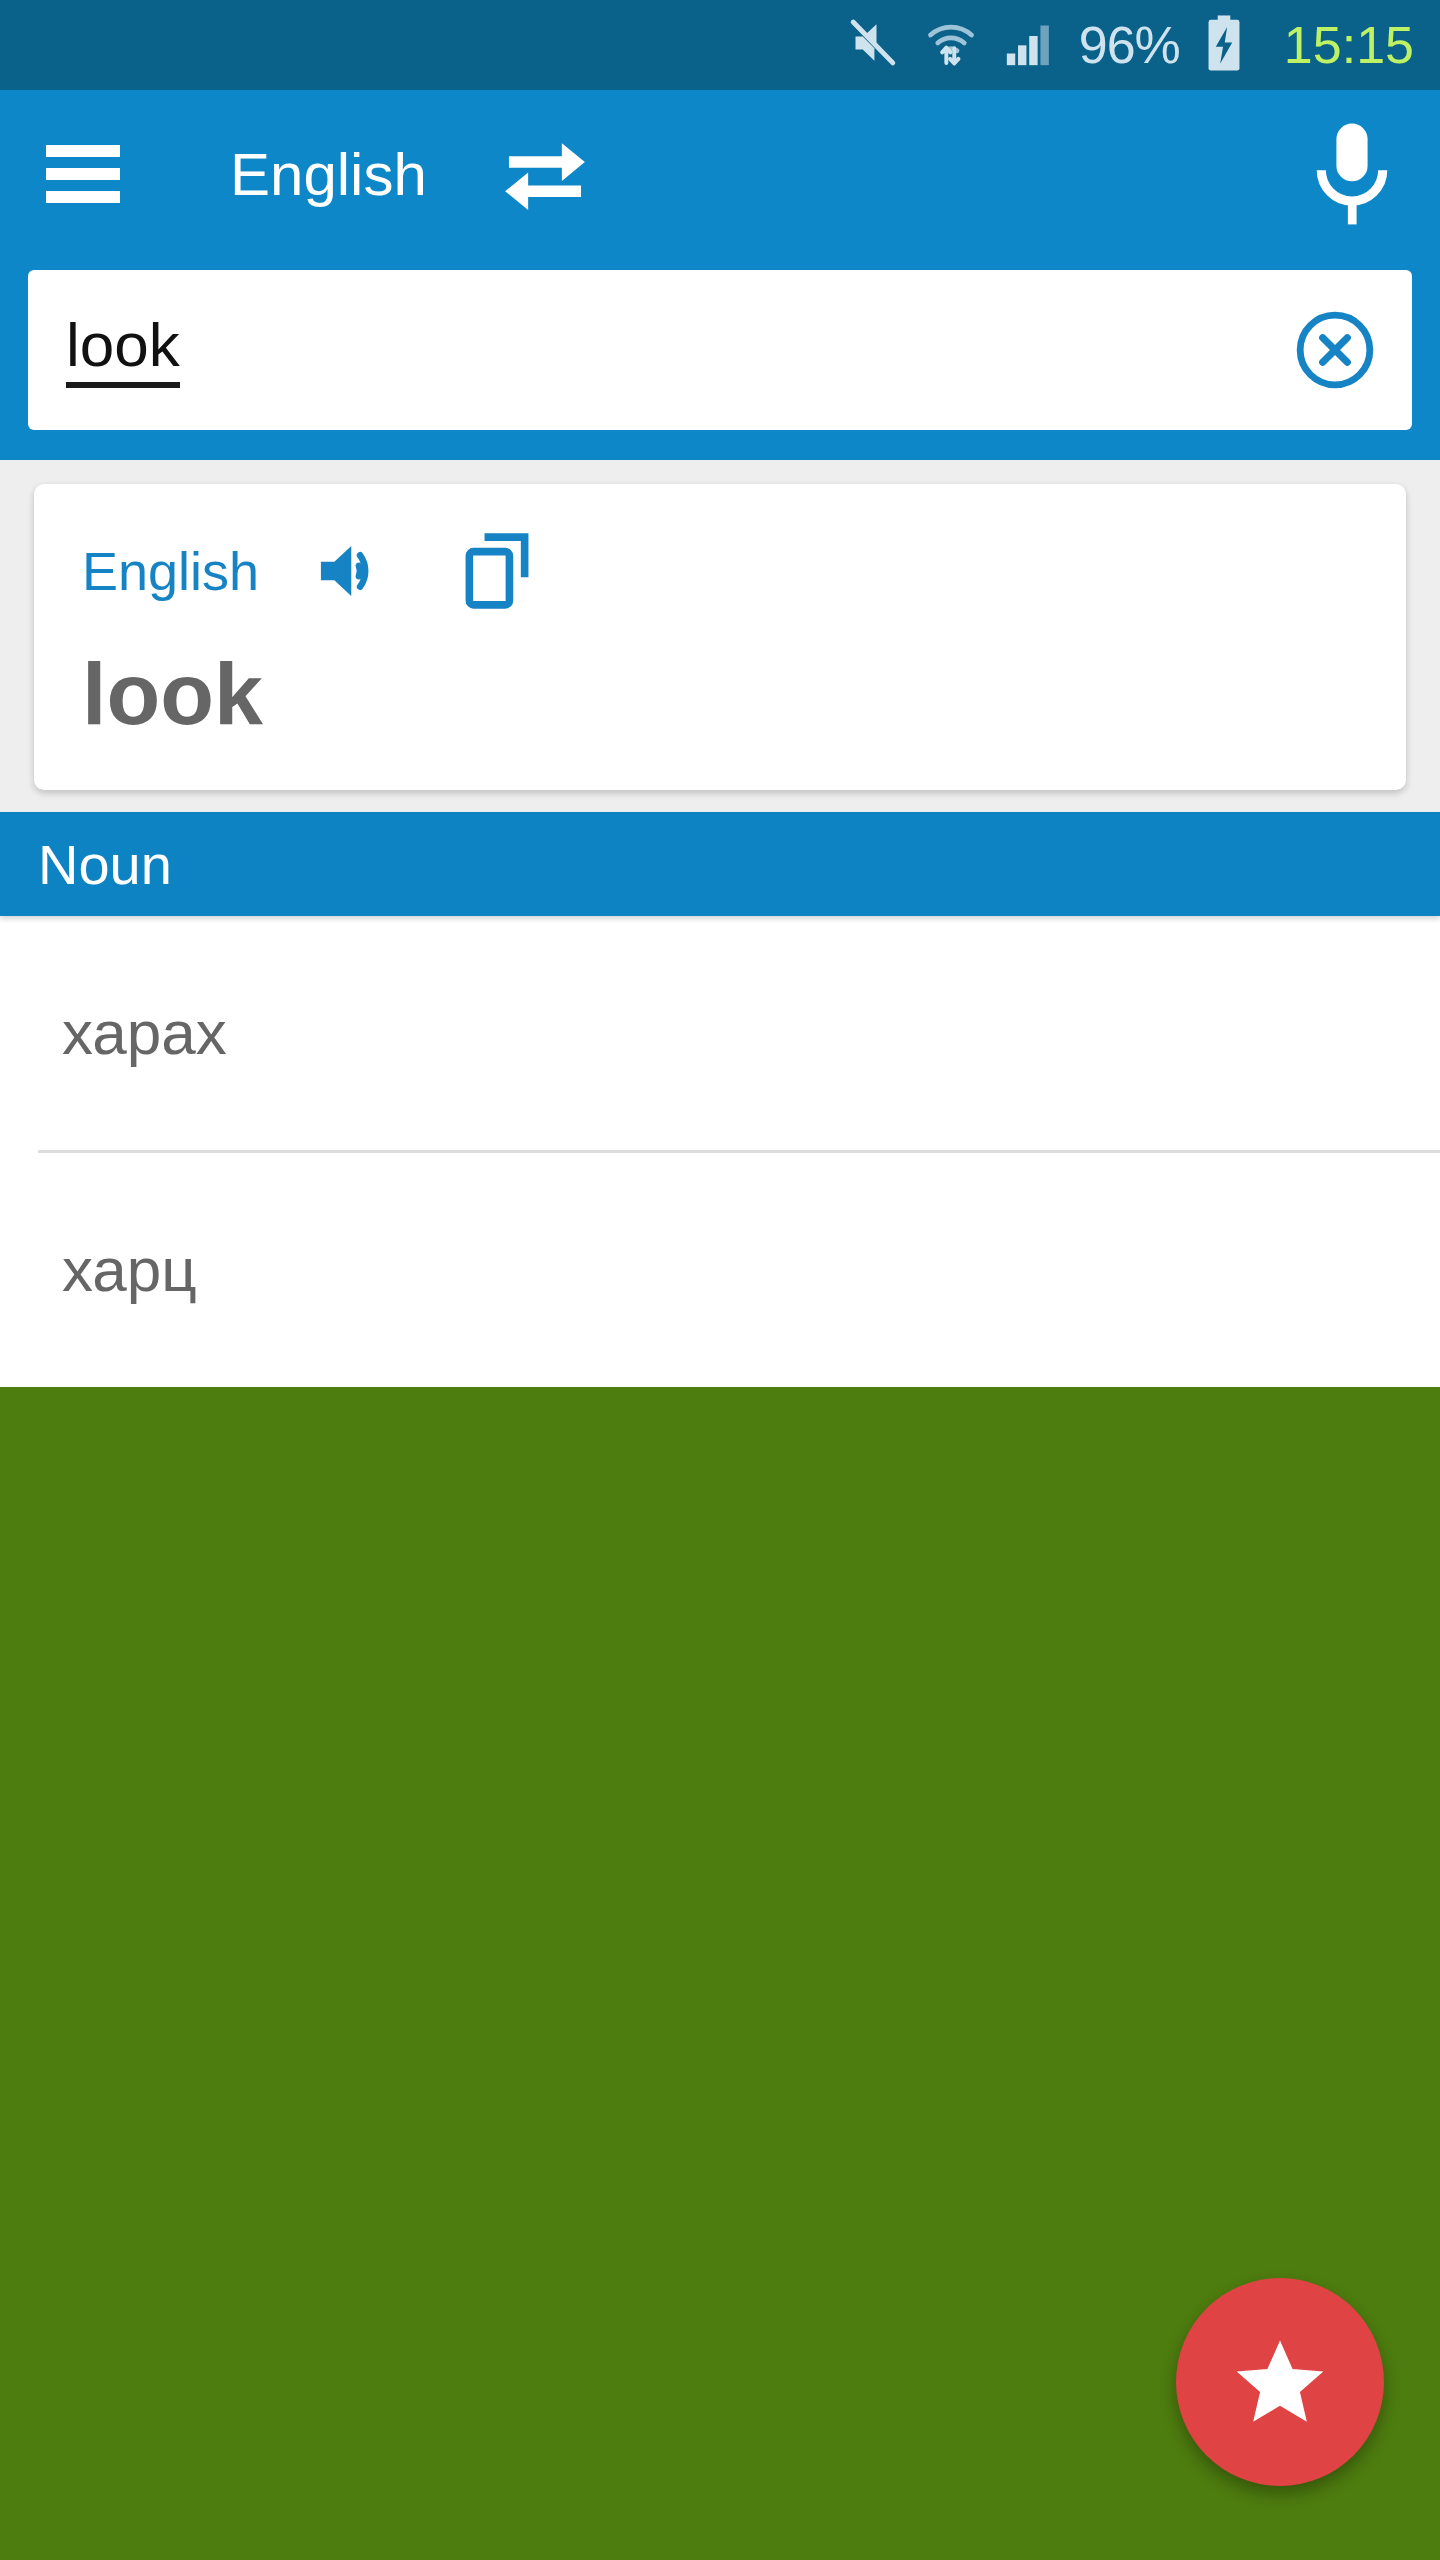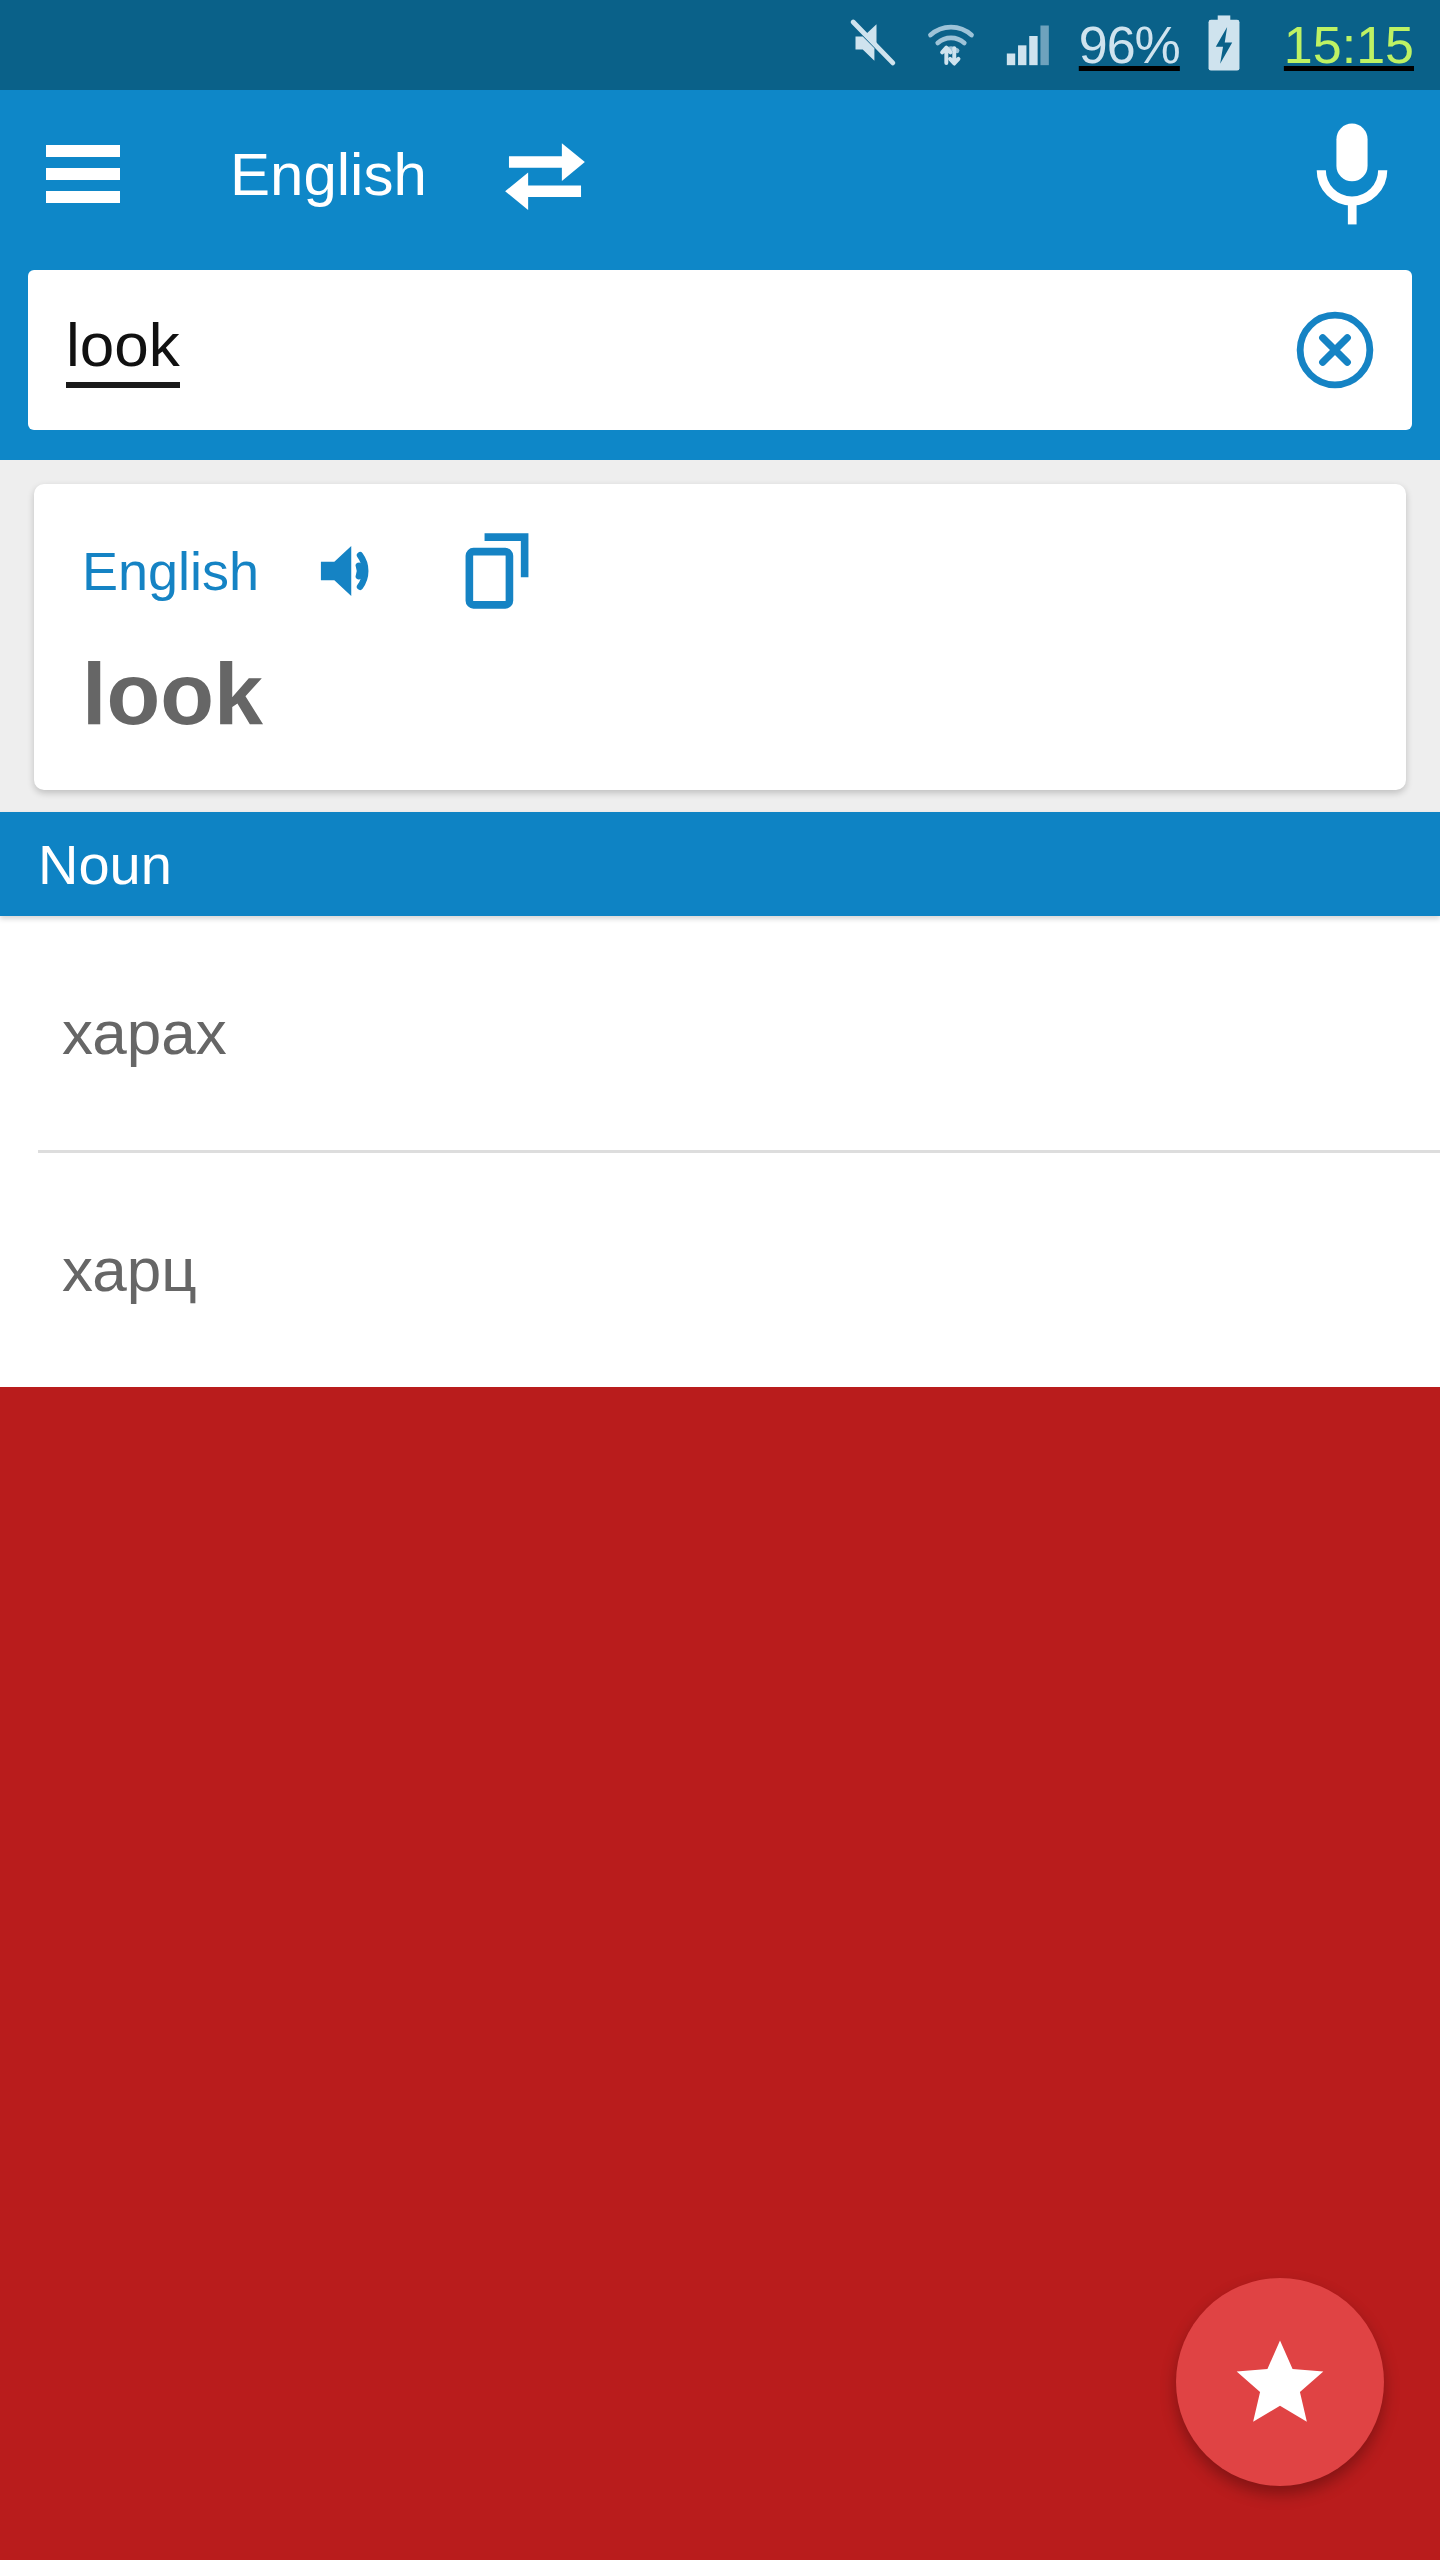--- a/index.html
+++ b/index.html
@@ -26,21 +26,20 @@
     display: flex;
     align-items: center;
     justify-content: flex-end;
     padding: 0 26px 0 0;
     flex: none;
   }
   .status-icons {
     display: flex;
     align-items: center;
     gap: 22px;
-    text-decoration: underline;
   }
   .sb-ico { display: block; }
   .status-pct {
     color: #cfe3ee;
     font-size: 52px;
     letter-spacing: -1px;
     font-family: "Liberation Sans", sans-serif;
   }
   .status-time {
     color: #bef264;
@@ -179,21 +178,21 @@
   .card-word {
     margin-top: 34px;
     font-size: 88px;
     font-weight: bold;
     color: #666666;
     line-height: 1.05;
   }
 
   
   .results {
-    background: #b91c1c;
+    background: #4d7c0f;
     flex: 1;
     display: flex;
     flex-direction: column;
   }
   .section-header {
     background: #0e83c4;
     color: #ffffff;
     font-size: 56px;
     height: 104px;
     display: flex;

